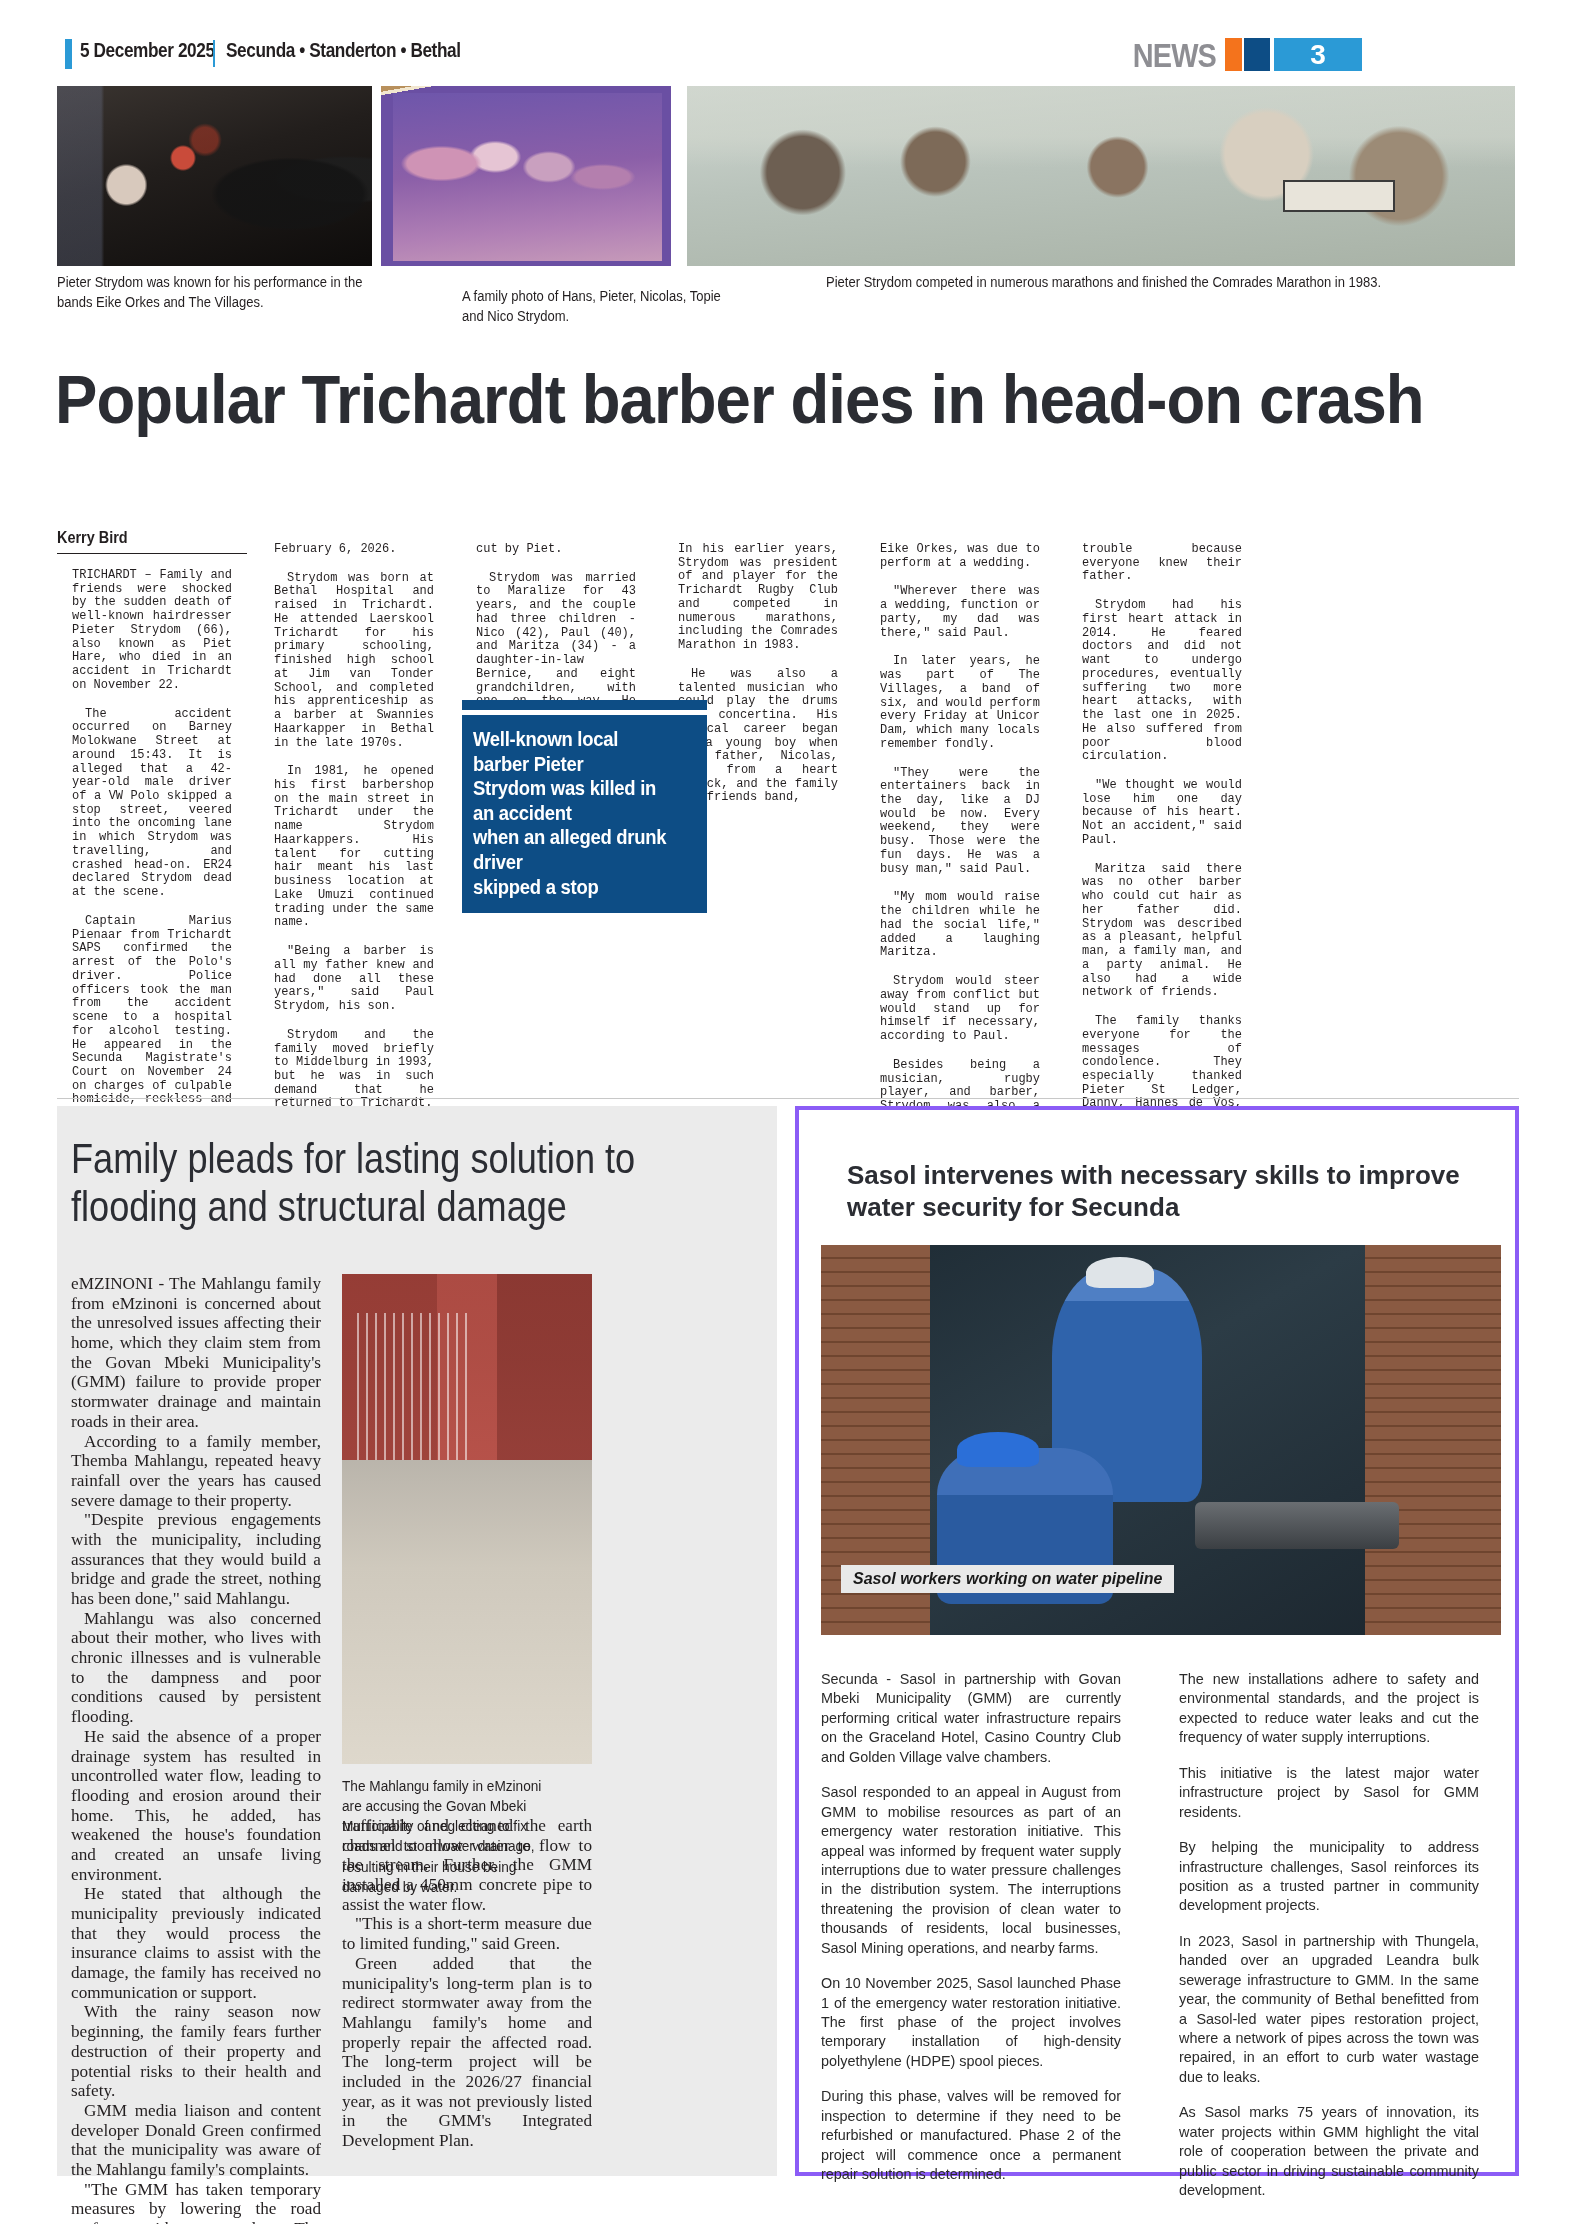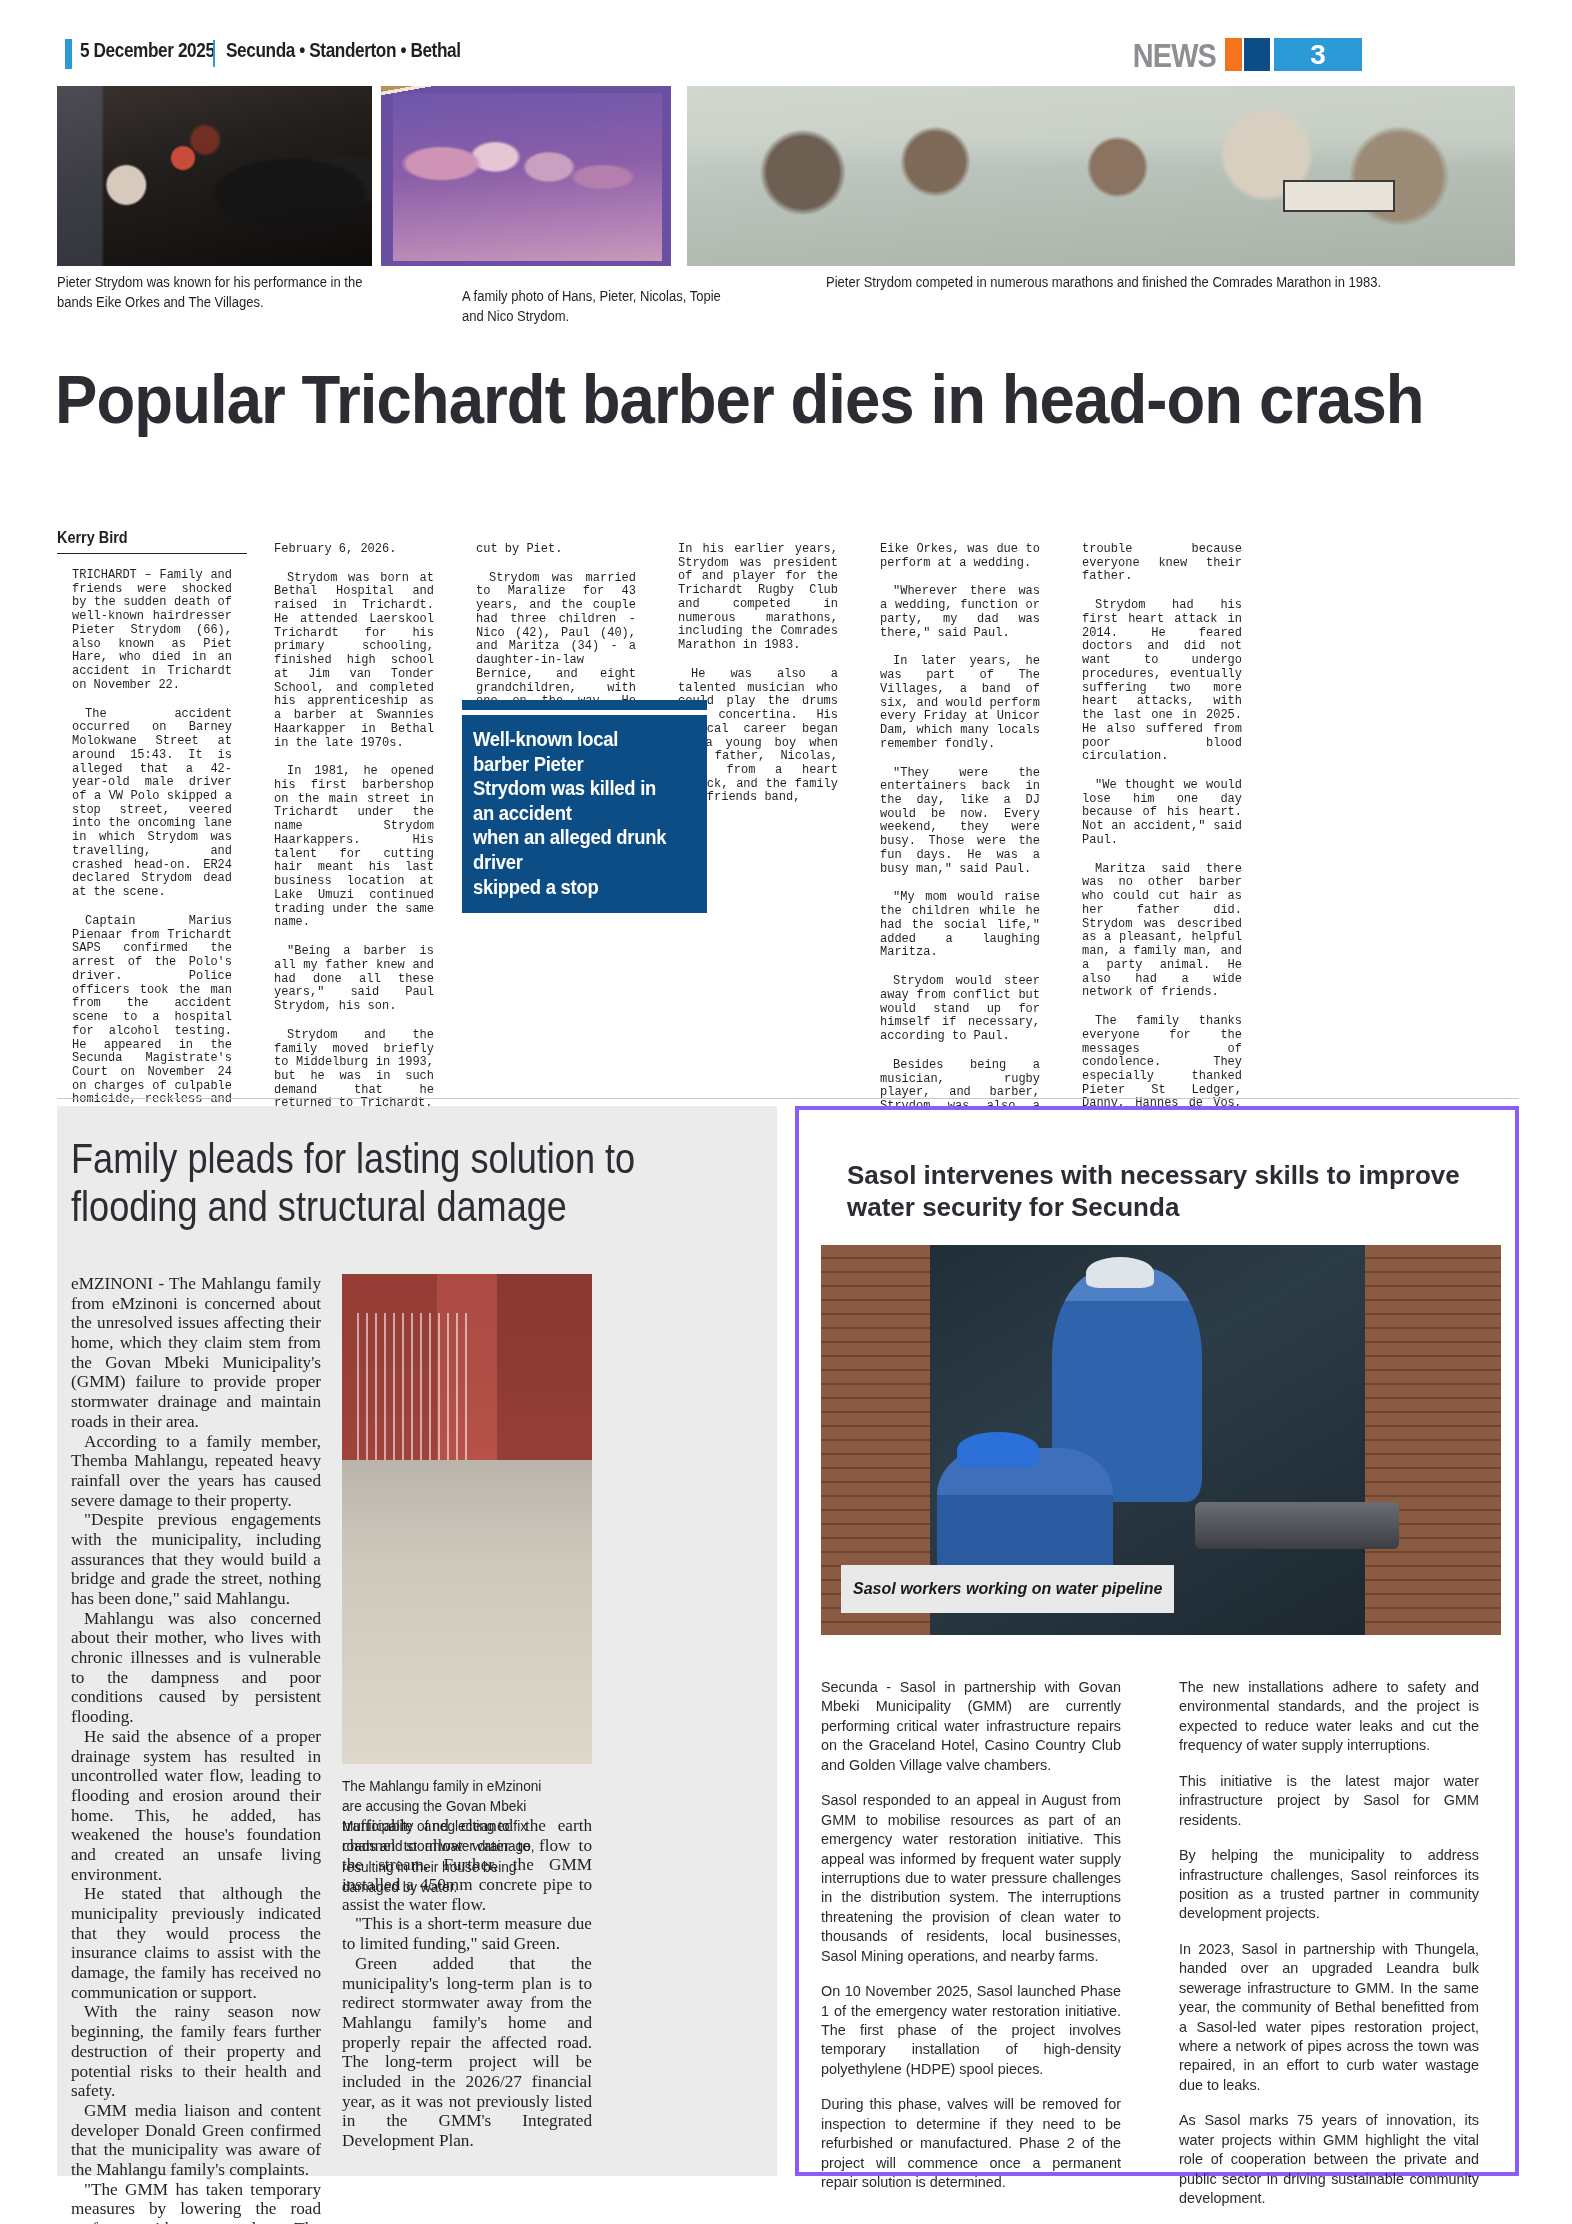--- a/index.html
+++ b/index.html
@@ -283,29 +283,29 @@
   .sasol-photo .pipe {
     position: absolute; left: 55%; top: 66%; width: 30%; height: 12%;
     background: linear-gradient(to bottom, #6a6e72, #3b3f43);
     border-radius: 6px;
   }
   .sasol-photo-caption {
     position: absolute; left: 42px; top: 455px;
     background: #e9e9e9; color: #1a1a1a;
     font-family: "Liberation Sans", sans-serif;
     font-weight: 700; font-style: italic; font-size: 16px;
-    padding: 15px 12px;
+    padding: 5px 12px;
   }
   .sasol-col {
     position: absolute; width: 300px;
     font-family: "Liberation Sans", sans-serif;
     font-size: 14.4px; line-height: 1.35; text-align: justify;
     color: #2a2a2a;
   }
-  .sasol-col p { margin: 8px 0 16px 0; }
+  .sasol-col p { margin: 0 0 16px 0; }
   .sc-left { left: 22px; top: 560px; }
   .sc-right { left: 380px; top: 560px; }
 </style>
 </head>
 <body>
 
 <div class="masthead">
   <div class="mh-bar"></div>
   <div class="mh-date">5 December 2025</div>
   <div class="mh-sep"></div>

